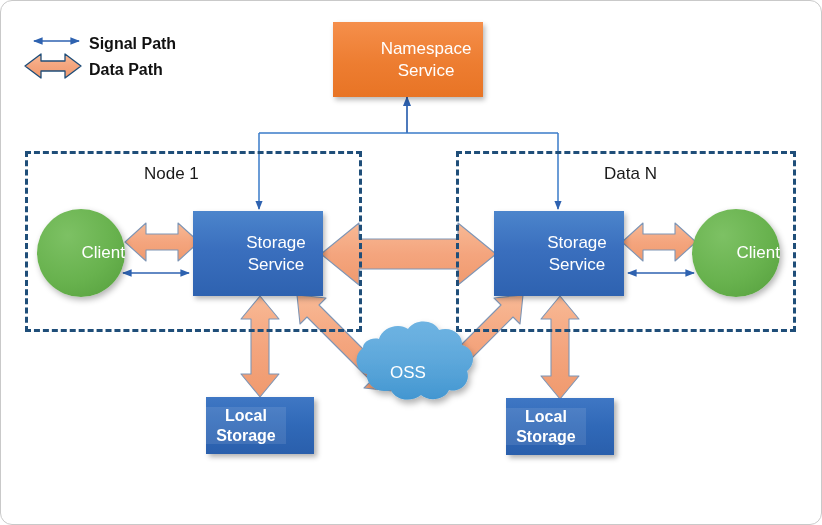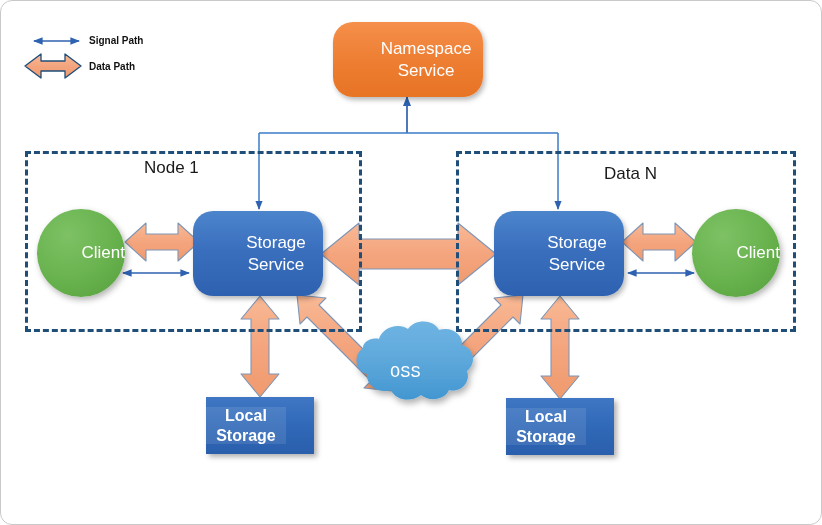--- a/index.html
+++ b/index.html
@@ -32,21 +32,21 @@
   }
   .node-label {
     position: absolute;
     font-size: 17px;
     color: #1a1a1a;
     font-family: "Liberation Sans", sans-serif;
     white-space: nowrap;
   }
   .rounded-box {
     position: absolute;
-    border-radius: 20px;
+    border-radius: 0;
     display: flex;
     align-items: center;
     justify-content: center;
     text-align: center;
     color: #ffffff;
     font-size: 17px;
     line-height: 1.25;
     box-sizing: border-box;
     box-shadow: 2px 3px 5px rgba(0,0,0,0.28);
     padding-left: 36px;
@@ -86,31 +86,31 @@
   .local-storage .inner {
     background: rgba(255,255,255,0.10);
     width: 74%;
     height: 66%;
     display: flex;
     align-items: center;
     justify-content: center;
   }
   .legend-text {
     position: absolute;
-    font-size: 10px;
+    font-size: 16px;
     font-weight: bold;
     color: #111111;
     font-family: "Liberation Sans", sans-serif;
     white-space: nowrap;
   }
   .oss-text {
     position: absolute;
     color: #ffffff;
     font-size: 17px;
-    font-family: Liberation Mono, monospace;
+    font-family: Liberation Sans, sans-serif;
   }
 </style>
 </head>
 <body>
 
 <div id="canvas">
 
   <svg id="svg-layer" viewBox="0 0 822 525" xmlns="http://www.w3.org/2000/svg">
     <defs>
       <linearGradient id="salmonGrad" x1="0" y1="0" x2="0" y2="1">
@@ -218,21 +218,21 @@
       </defs>
     </g>
   </svg>
 
   <div class="legend-text" style="left:88px; top:34px;">Signal Path</div>
   <div class="legend-text" style="left:88px; top:60px;">Data Path</div>
 
   <div class="node-box" style="left:24px; top:150px; width:337px; height:181px;"></div>
   <div class="node-box" style="left:455px; top:150px; width:340px; height:181px;"></div>
 
-  <div class="node-label" style="left:143px; top:157px;">Node 1</div>
+  <div class="node-label" style="left:143px; top:163px;">Node 1</div>
   <div class="node-label" style="left:603px; top:163px;">Data N</div>
 
   <div class="rounded-box box-orange" style="left:332px; top:21px; width:150px; height:75px;">
     <div>
       <div>Namespace</div>
       <div>Service</div>
     </div>
   </div>
 
   <div class="rounded-box box-blue" style="left:192px; top:210px; width:130px; height:85px;">

